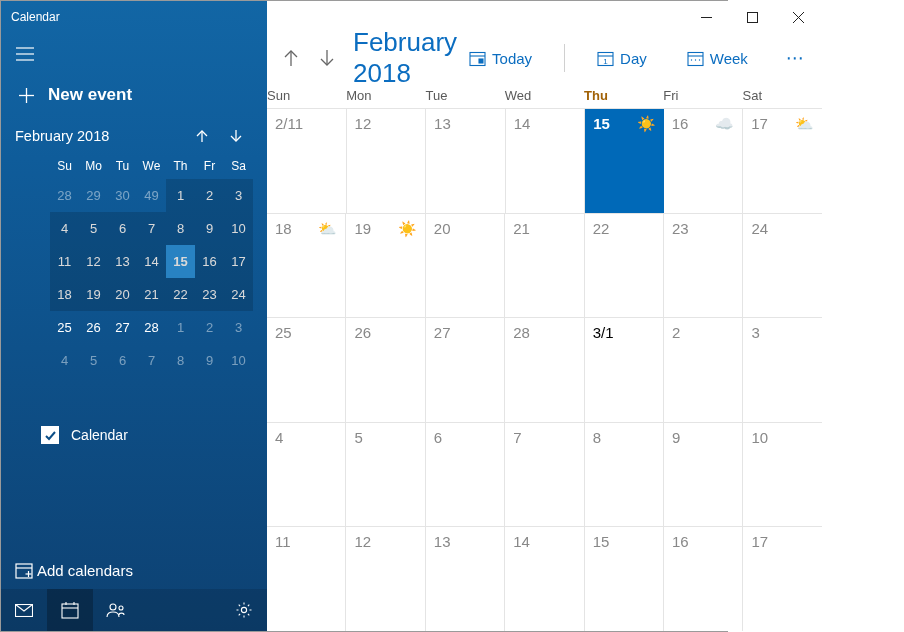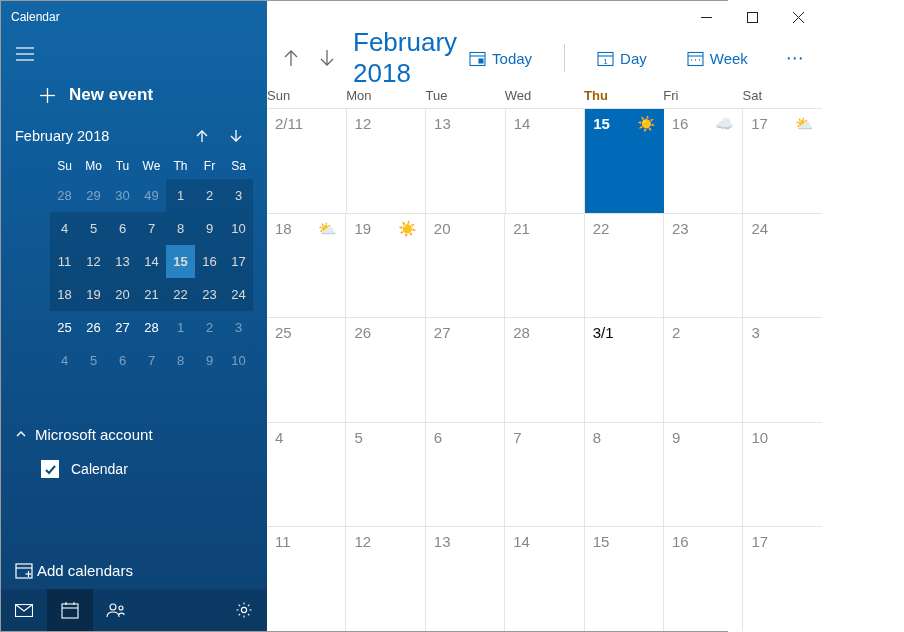--- a/index.html
+++ b/index.html
@@ -38,21 +38,20 @@
     cursor: pointer;
   }
   .new-event {
     display: flex;
     align-items: center;
     gap: 14px;
     padding: 10px 18px 14px 18px;
     font-size: 17px;
     font-weight: 600;
     cursor: pointer;
-    margin-left: 21px;
   }
   .mini-cal {
     padding: 0 14px 4px 14px;
   }
   .mini-head {
     display: flex;
     align-items: center;
     height: 34px;
   }
   .mini-title { font-size: 14.5px; flex: 1; }
@@ -296,26 +295,20 @@
             <div class="mini-cell dim">9</div>
             <div class="mini-cell dim">10</div>
           </div>
 
         <div class="mini-shade" style="left:57.14%; top:26px; width:42.86%; height:33px;"></div>
         <div class="mini-shade" style="left:0; top:59px; width:100%; height:99px;"></div>
       </div>
     </div>
 
     <div class="account">
-      <div class="account-head">
-        <svg width="12" height="12" viewBox="0 0 12 12" fill="none" stroke="#fff" stroke-width="1.4">
-            <polyline points="2,8 6,4 10,8"></polyline>
-          </svg>
-        <span>Microsoft account</span>
-      </div>
       <div class="account-item">
         <span class="chk">
           <svg width="13" height="13" viewBox="0 0 13 13" fill="none" stroke-width="2">
               <polyline points="2,7 5,10 11,3"></polyline>
             </svg>
         </span>
         <span>Calendar</span>
       </div>
     </div>
 

